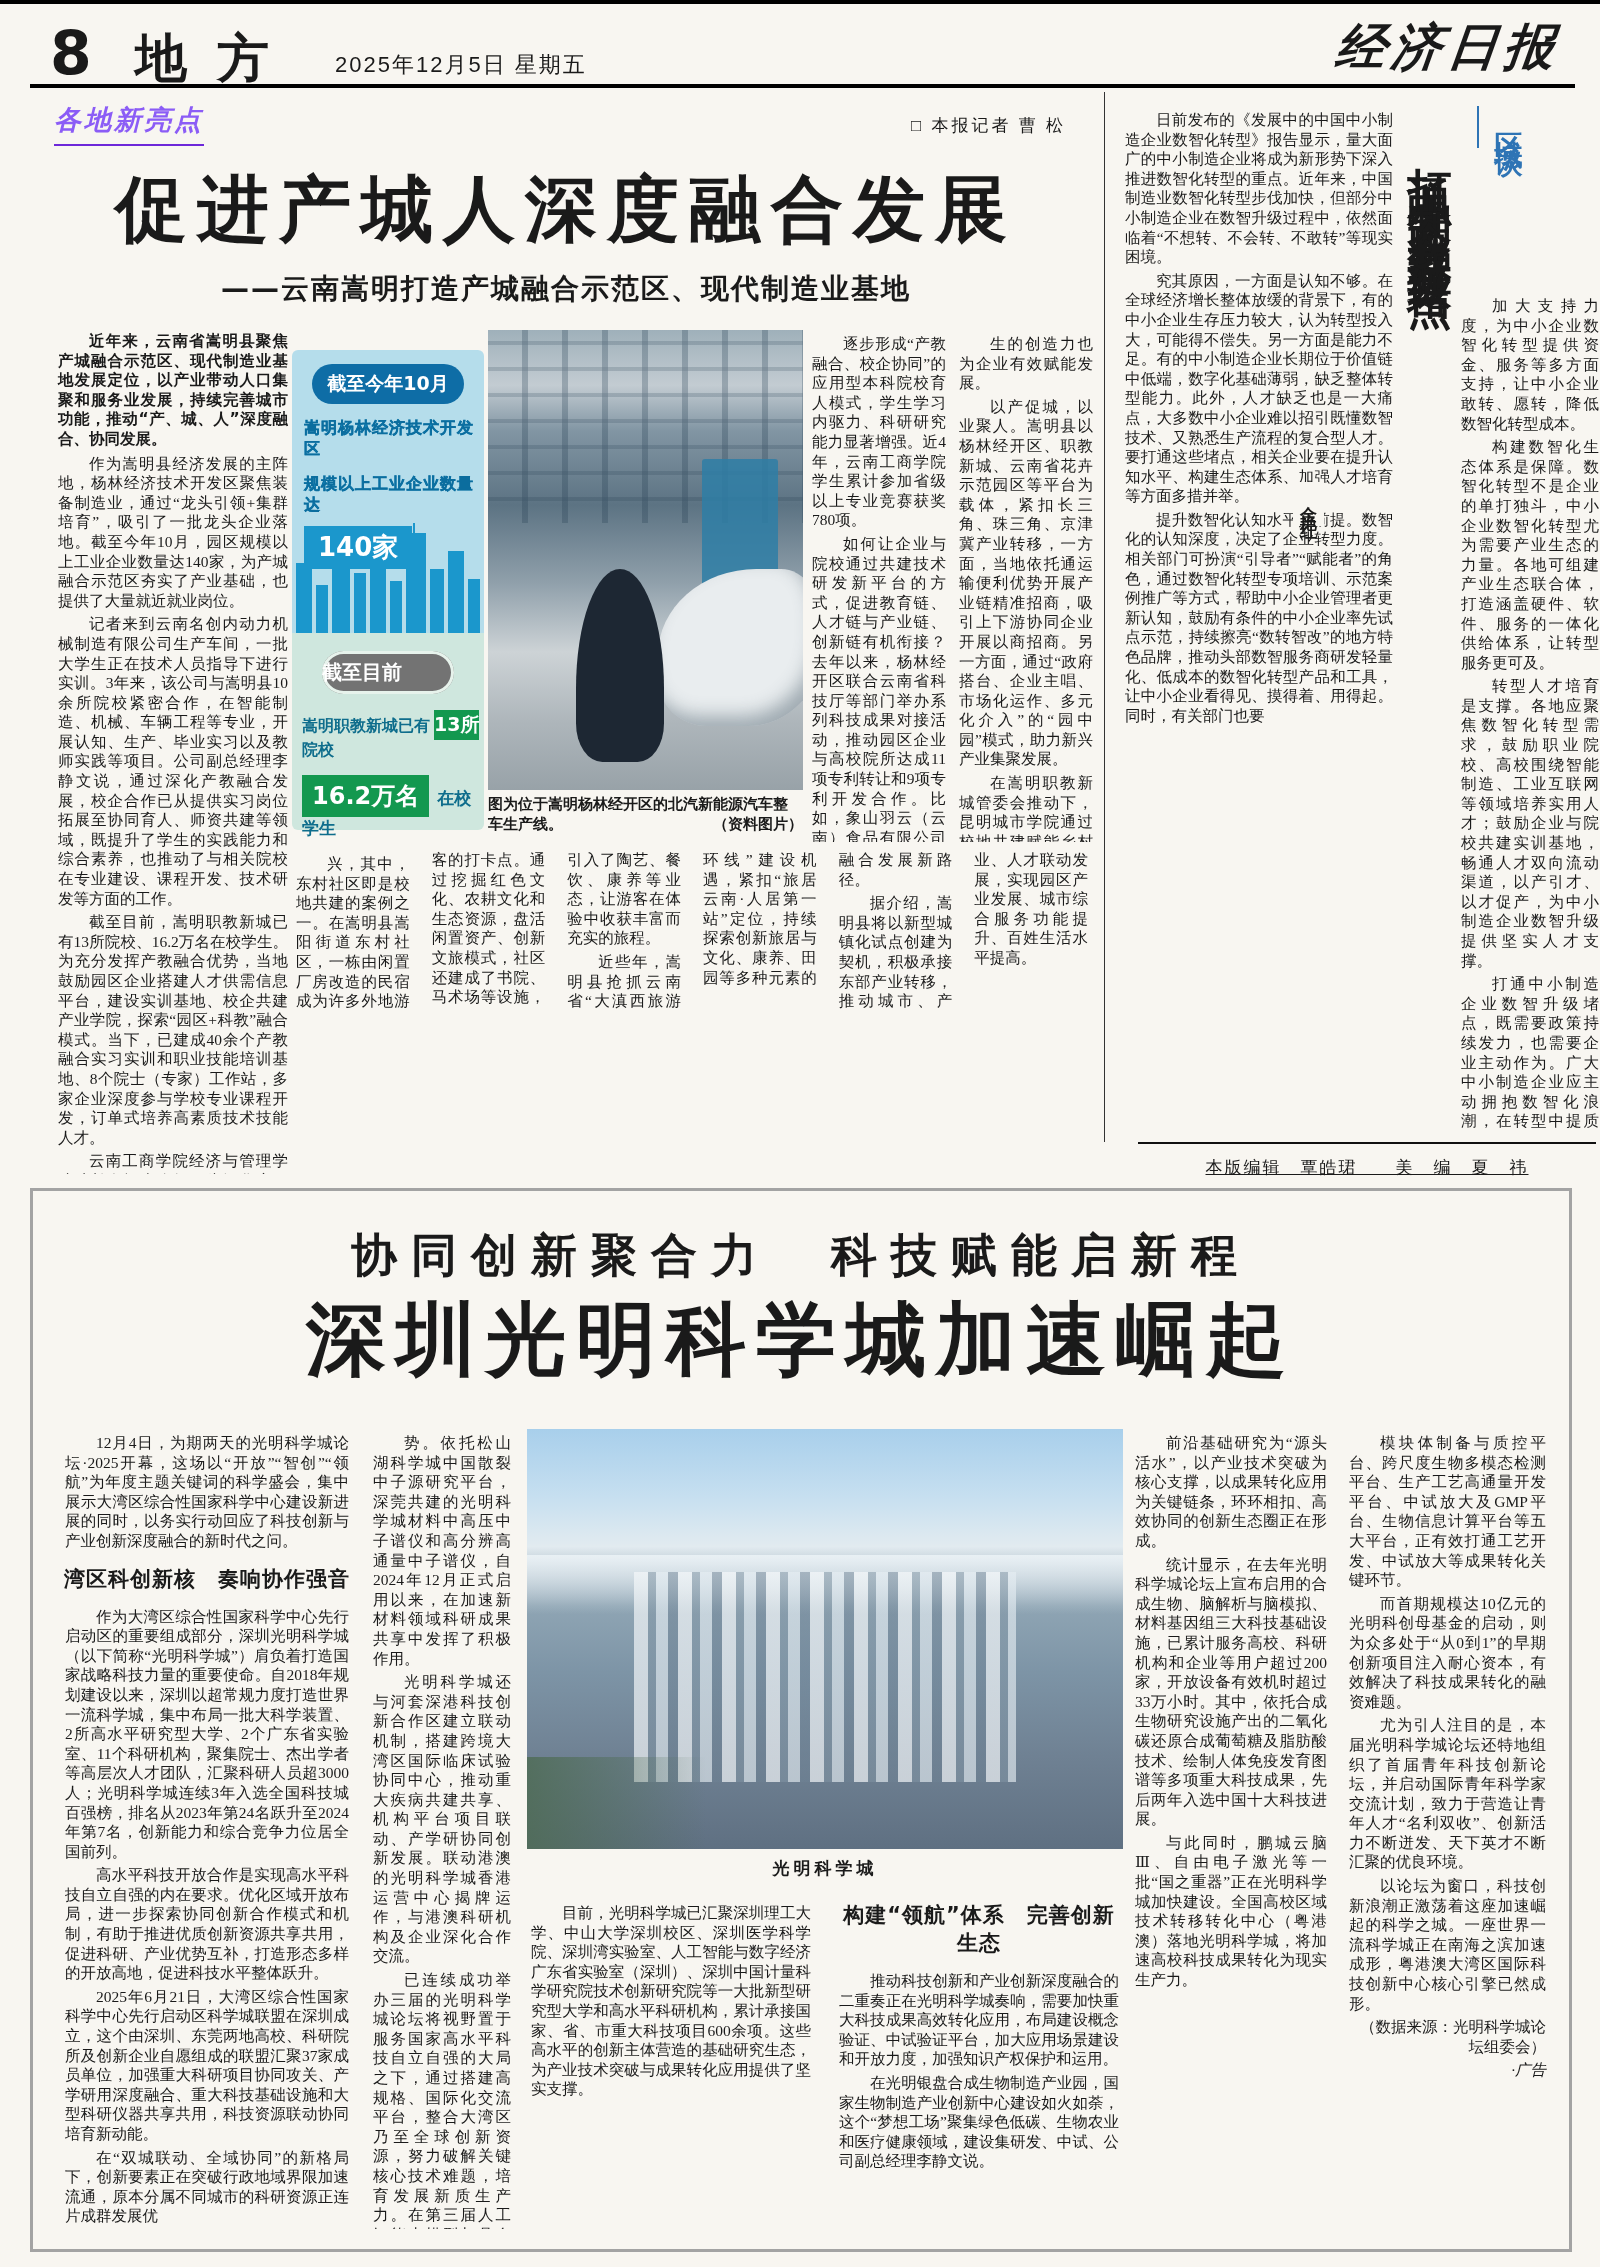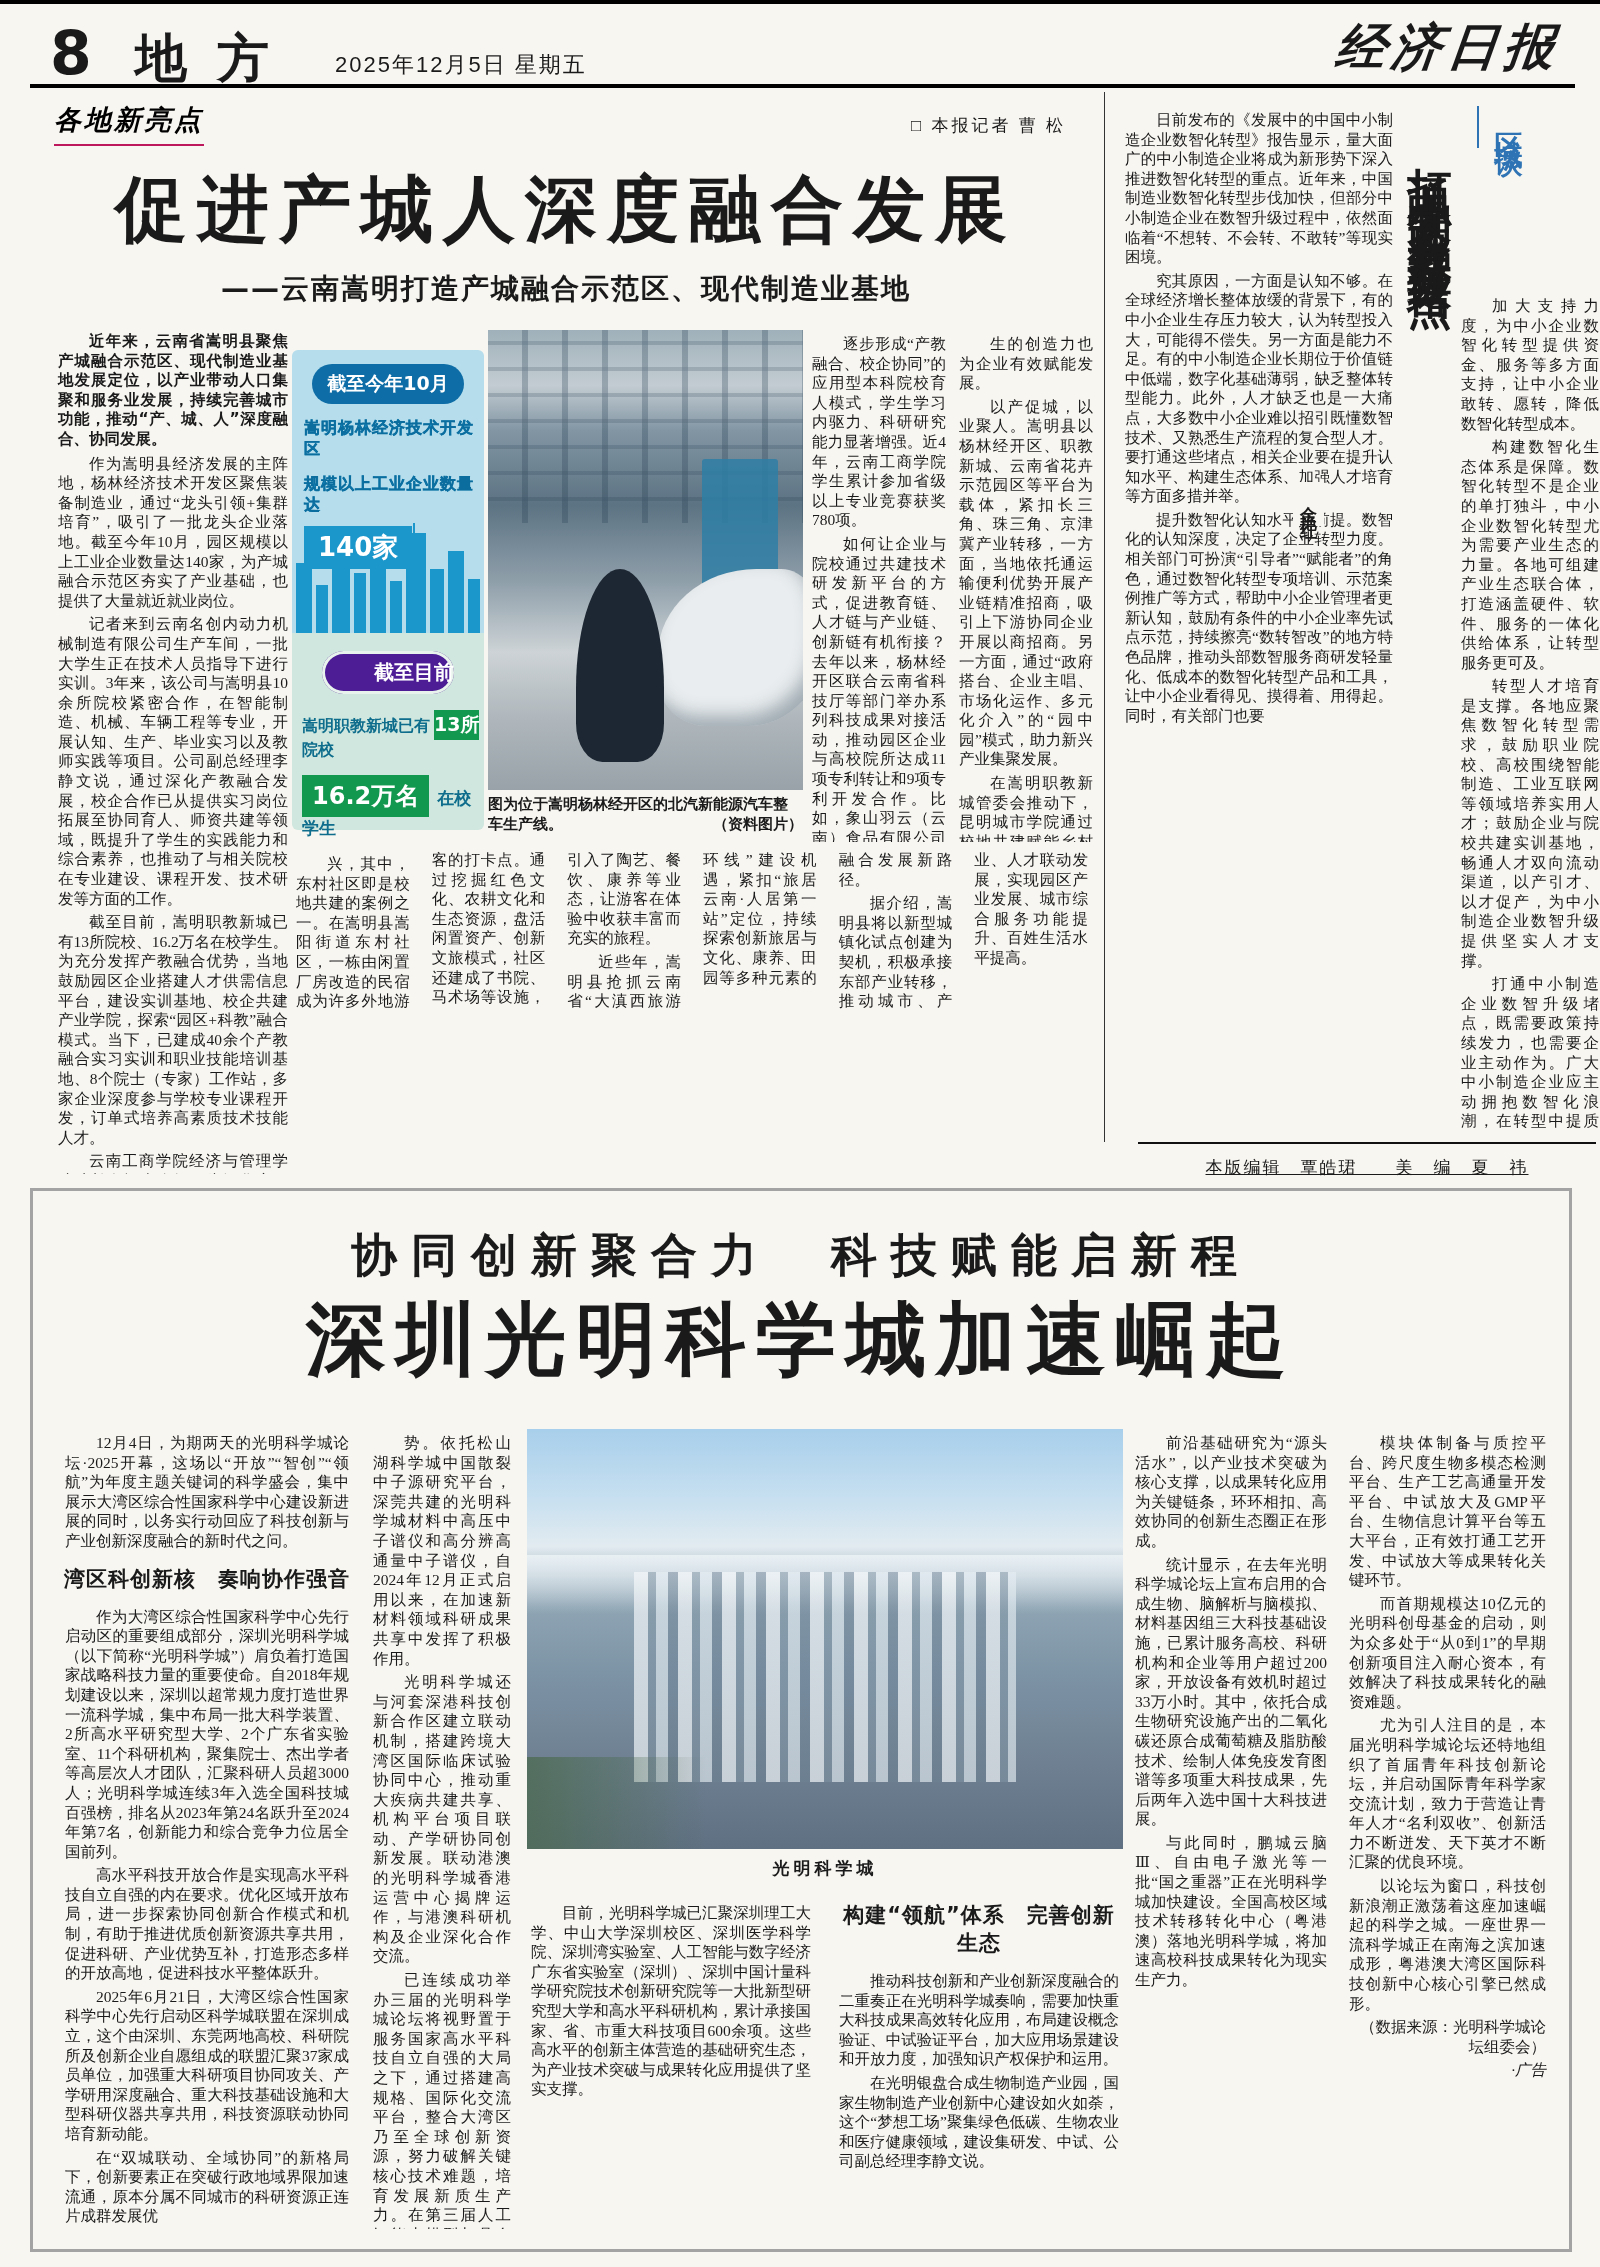--- a/index.html
+++ b/index.html
@@ -8,22 +8,22 @@
   .abs{position:absolute;}
   
   .topbar{left:0;top:0;width:100%;height:4px;background:#000;}
   .page-num{left:50px;top:18px;font:bold 60px "DejaVu Sans",sans-serif;}
   .section-name{left:135px;top:24px;font:bold 52px "DejaVu Sans",sans-serif;letter-spacing:30px;}
   .page-date{left:335px;top:50px;font:22px "Liberation Sans",sans-serif;letter-spacing:2px;}
   .masthead{right:40px;top:14px;font:bold italic 50px "DejaVu Serif",serif;transform:skewX(-6deg);letter-spacing:6px;}
   .header-rule{left:30px;top:84px;width:1545px;height:4px;background:#000;}
   
   .main-art{left:30px;top:92px;width:1072px;height:1092px;}
-  .kicker{left:24px;top:10px;font:bold 27px "DejaVu Serif",serif;color:#000000;
-          border-bottom:2px solid #be185d;padding-bottom:6px;letter-spacing:3px;font-style:italic;}
+  .kicker{left:24px;top:10px;font:bold 27px "DejaVu Serif",serif;color:#8b5cf6;
+          border-bottom:2px solid #6d28d9;padding-bottom:6px;letter-spacing:3px;font-style:italic;}
   .byline{right:36px;top:22px;font:17px "Liberation Serif",serif;letter-spacing:3px;}
   .headline{left:0;top:70px;width:100%;text-align:center;font:bold 72px "DejaVu Sans",sans-serif;letter-spacing:10px;}
   .subhead{left:0;top:178px;width:100%;text-align:center;font:bold 28px "DejaVu Sans",sans-serif;letter-spacing:2px;}
   .flowcol{overflow:hidden;text-align:justify;font:15.5px/19.6px "Liberation Serif","DejaVu Serif",serif;}
   .flowcol p{margin:4px;text-indent:2em;}
   .col1{left:24px;top:236px;width:238px;height:846px;}
   .col1 > div:first-child p:first-child{font-family:"DejaVu Sans",sans-serif;font-weight:bold;}
   .colA{left:778px;top:238px;width:142px;height:512px;}
   .colB{left:925px;top:238px;width:142px;height:512px;}
   .strip{left:262px;top:758px;width:800px;height:322px;column-count:6;column-gap:14px;}
@@ -31,22 +31,22 @@
   .infog{left:262px;top:238px;width:192px;height:480px;font-family:"DejaVu Sans",sans-serif;}
   .infog-top{position:relative;width:100%;height:283px;background:#b5ddeb;border-radius:6px 6px 0 0;overflow:hidden;margin-top:20px;}
   .banner1{position:relative;margin:14px auto 0;width:152px;padding:7px 0;background:#0e6da6;color:#fff;
            border-radius:20px;text-align:center;font-weight:bold;font-size:19px;}
   .ig-line{margin:14px 0 0 12px;color:#1387bf;font-weight:bold;font-size:16px;letter-spacing:1px;
            -webkit-text-stroke:.4px #0b6d9e;}
   .stat1{display:inline-block;margin:10px 0 0 12px;background:#1b97cc;color:#fff;font-weight:bold;
          font-size:26px;padding:4px 14px;position:relative;z-index:2;}
   .skyline{position:absolute;left:0;bottom:0;width:100%;height:118px;}
   .infog-bottom{position:relative;width:100%;height:197px;background:#cfe7de;border-radius:0 0 6px 6px;}
-  .banner2{margin:0 auto;position:relative;top:18px;width:132px;padding:8px 0;background:#4c1d95;color:#fff;
-           border-radius:22px;text-align:right;font-weight:bold;font-size:20px;box-shadow:0 0 0 3px #e7f3ec inset;}
+  .banner2{margin:0 auto;position:relative;top:18px;width:132px;padding:8px 0;background:#737373;color:#fff;
+           border-radius:22px;text-align:left;font-weight:bold;font-size:20px;box-shadow:0 0 0 3px #e7f3ec inset;}
   .ig-row{margin:34px 0 0 10px;font-weight:bold;font-size:16px;color:#0e6d8c;}
   .chip{display:inline-block;background:#13984f;color:#fff;font-weight:bold;padding:2px 0;margin:0 4px;font-size:19px;}
   .chip-big{display:inline-block;background:#13984f;color:#fff;font-weight:bold;padding:5px 10px;margin-right:8px;font-size:24px;}
   .ig-row2{margin:14px 0 0 10px;font-weight:bold;font-size:17px;color:#0e6d8c;}
   
   .photo1{left:458px;top:238px;width:315px;height:460px;overflow:hidden;
     background:linear-gradient(180deg,#9fb0ba 0%,#c3ccd2 12%,#8195a3 22%,#5c7383 38%,#90a0ab 55%,#cdd3d6 70%,#aeb6bb 85%,#98a2a8 100%);}
   .beams{position:absolute;left:0;top:0;width:100%;height:42%;opacity:.55;
     background:repeating-linear-gradient(90deg,transparent 0 34px,rgba(35,60,80,.5) 34px 40px),
                repeating-linear-gradient(0deg,transparent 0 22px,rgba(35,60,80,.35) 22px 26px);}

